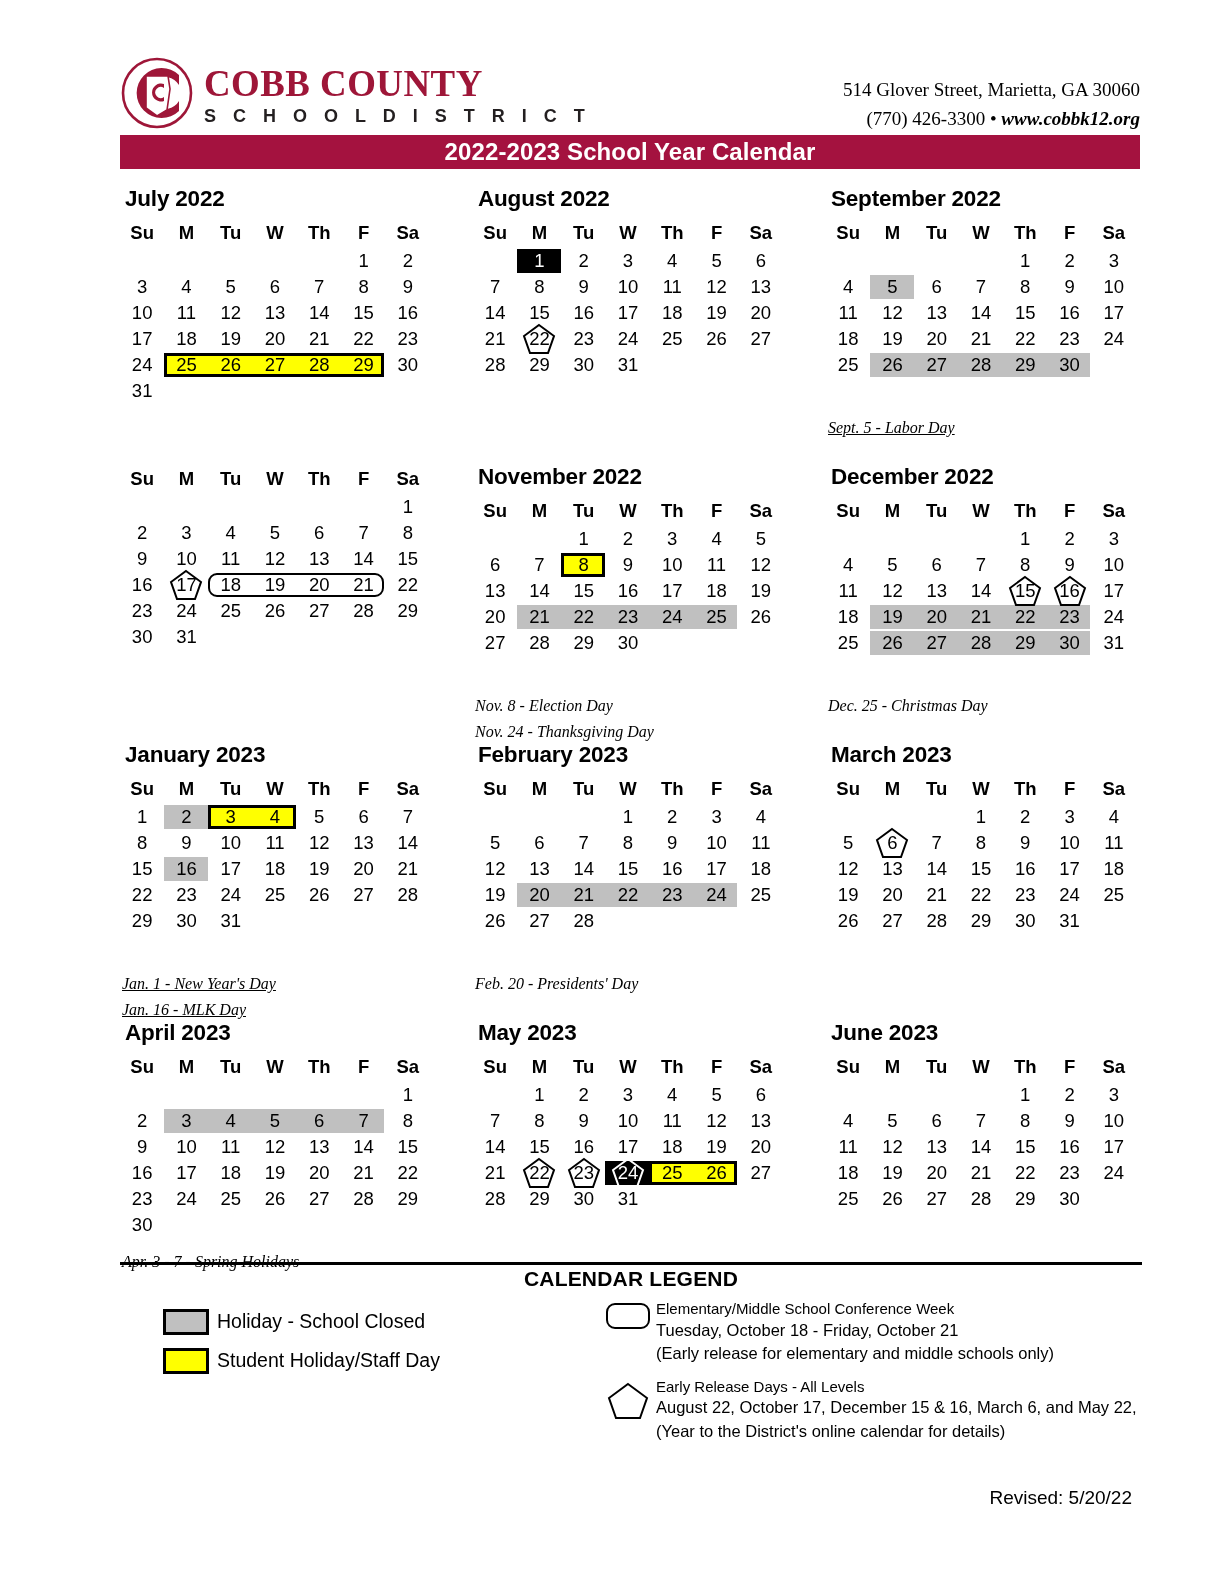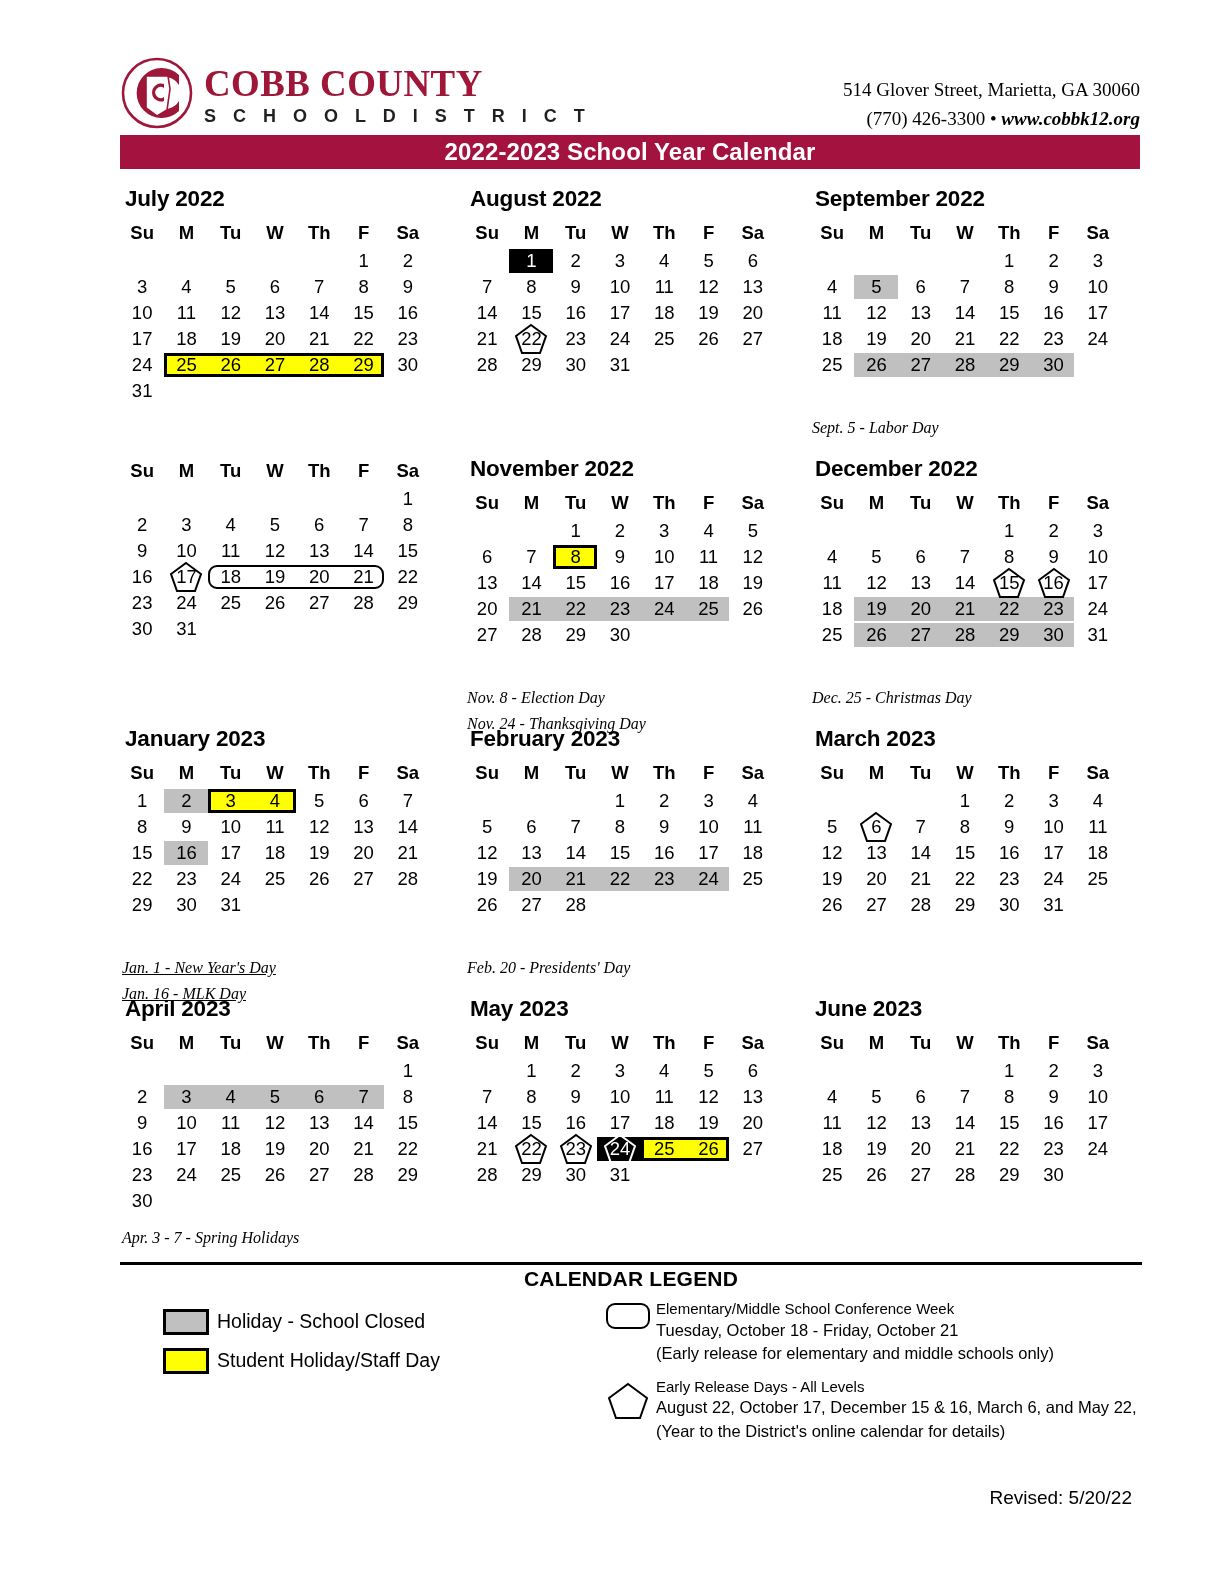--- a/index.html
+++ b/index.html
@@ -73,20 +73,21 @@
   }
 
   
   .months {
     position: absolute;
     left: 120px; top: 186px;
     width: 1030px;
     display: grid;
     grid-template-columns: 345px 345px 345px;
     grid-auto-rows: 270px;
+    gap: 8px;
   }
   .month { position: relative; }
   .month-name {
     font-size: 22.5px;
     font-weight: bold;
     letter-spacing: -0.2px;
     margin: 0 0 6px 5px;
   }
   table.cal {
     border-collapse: collapse;
@@ -638,21 +639,21 @@
                 <span class="cell">29</span>
               </td>
               <td>
                 <span class="cell">30</span>
               </td>
               <td>&nbsp;</td>
             </tr>
           </tbody>
         </table>
       </div>
-      <div class="month-notes" style="top: 229px;">
+      <div class="month-notes" style="top: 229px; text-decoration: underline;">
         <div>Sept. 5 - Labor Day</div>
       </div>
     </div>
     <div class="month">
       <div style="position: relative;">
         <div class="hl outline" style="left: 88px; top: 109px; width: 176px; height: 24px;"></div>
         <table class="cal">
           <thead>
             <tr>
               <th>Su</th>

